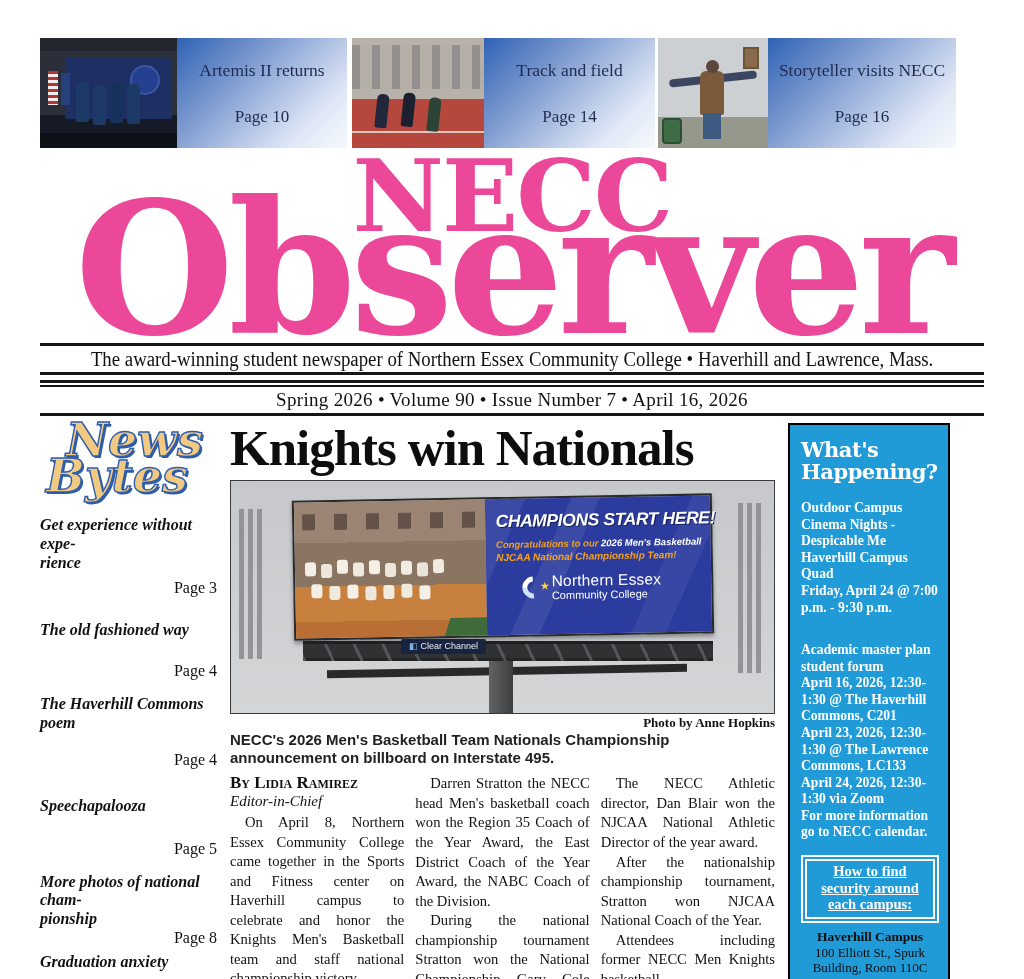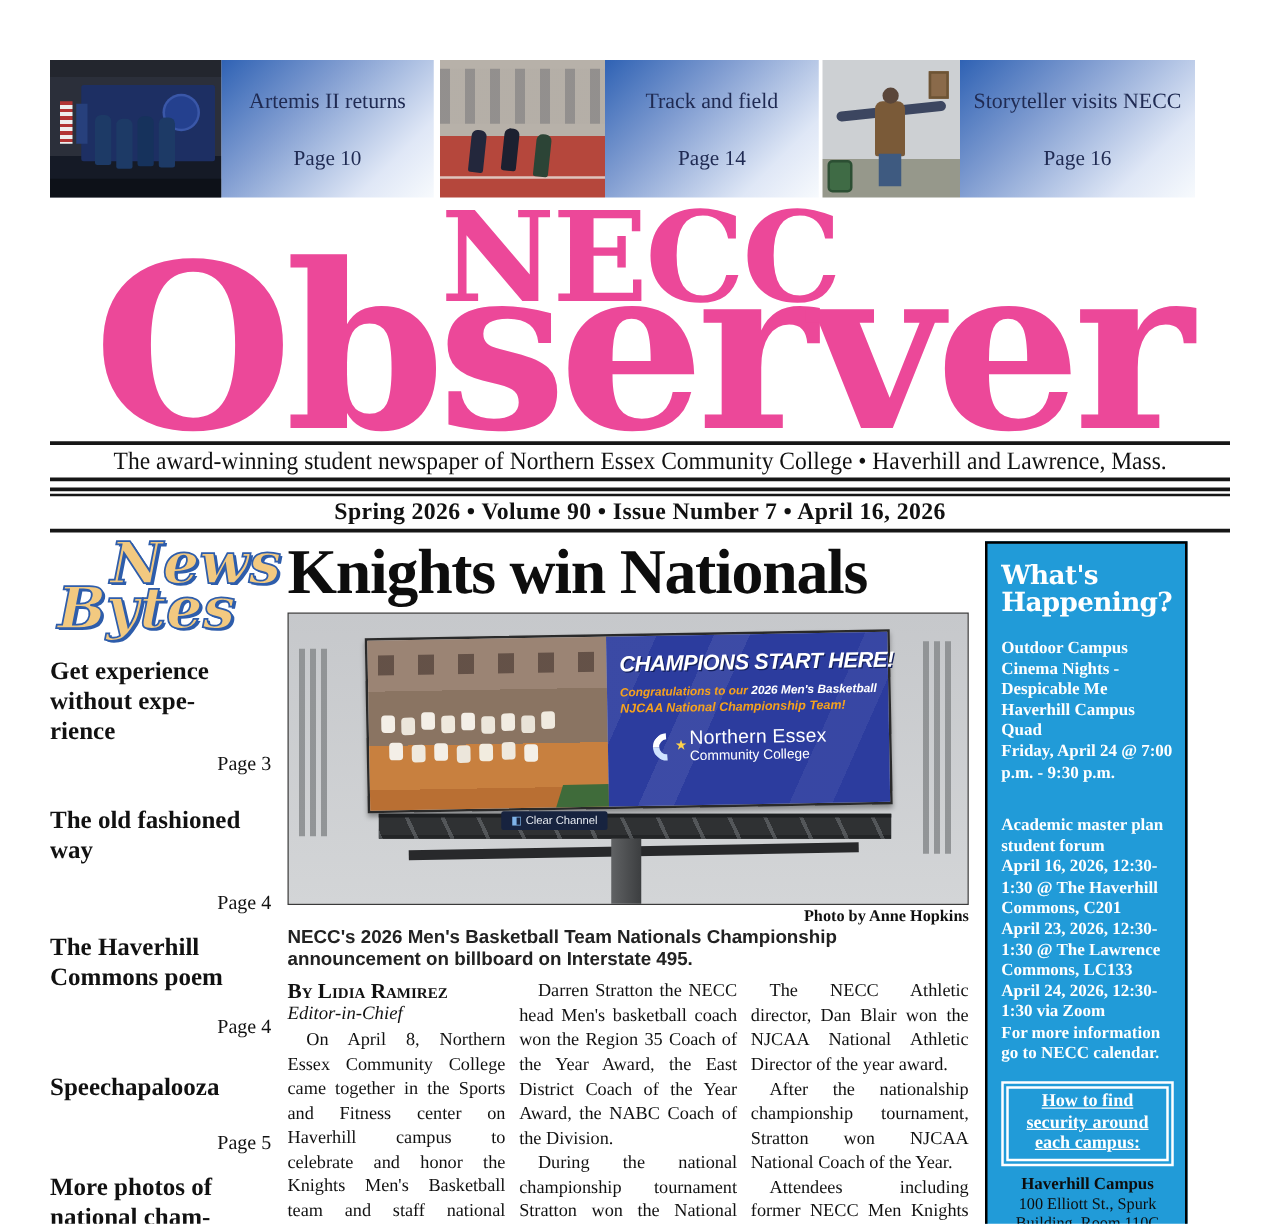--- a/index.html
+++ b/index.html
@@ -1,18 +1,18 @@
 <!DOCTYPE html>
 <html><head>
 <meta charset="utf-8">
 <style>
   * { box-sizing: border-box; margin: 0; padding: 0; }
   html,body { width:1024px; background:#fff; }
   body { height:979px; font-family:"Liberation Serif", serif; color:#111; overflow:hidden; }
-  .page { width:944px; margin:0 auto; padding-top:48px; position:relative; }
+  .page { width:944px; margin:0 auto; padding-top:38px; position:relative; }
 
   
   .banner { display:flex; height:110px; width:916px; }
   .bphoto { position:relative; overflow:hidden; flex:none; }
   .teaser { flex:none; background:linear-gradient(135deg,#2f62b4 0%, #7e9bd0 35%, #dfe7f6 78%, #f7fafd 100%);
             display:flex; flex-direction:column; justify-content:center; align-items:center; gap:26px; }
   .t-title { font-size:17.5px; color:#1f2a52; }
   .t-page  { font-size:17px;  color:#1f2a52; }
   .gap4 { width:5px; flex:none; }
 
@@ -45,37 +45,37 @@
 
   
   .masthead { text-align:center; color:#ec4899; font-family:"DejaVu Serif", serif; font-weight:bold; }
   .necc { font-size:100px; line-height:.8; letter-spacing:-2px; margin-top:8px; }
   .obs  { font-size:183px; line-height:.78; letter-spacing:-6px; margin-top:-38px; white-space:nowrap; }
 
   .rule-thick { height:3px; background:#161616; }
   .rule-thin  { height:2px; background:#161616; }
   .tagline { text-align:center; font-size:20px; line-height:26px; white-space:nowrap; }
   .tagline span { display:inline-block; transform:scaleX(.94); transform-origin:center; }
-  .issue-line { text-align:center; font-size:19px; line-height:26px; letter-spacing:.3px;font-weight:bold; }
+  .issue-line { text-align:center; font-size:19px; line-height:26px; letter-spacing:.3px; }
   .mt2{margin-top:2px;} .mt5{margin-top:5px;}
 
   
   .content { display:flex; margin-top:7px; height:537px; }
   .col-left { width:185px; flex:none; }
   .col-main { width:545px; flex:none; margin-left:5px; }
   .col-right{ width:162px; flex:none; margin-left:13px; }
 
   
   .nb-logo { font-family:"DejaVu Serif", serif; font-style:italic; font-weight:bold; color:#f2c980;
              -webkit-text-stroke:1.4px #2e5dab; text-shadow:2px 2px 0 #2e5dab; line-height:.78; }
-  .nb-l1 { font-size:46px; margin-left:26px;text-align:right; }
+  .nb-l1 { font-size:46px; margin-left:26px; }
   .nb-l2 { font-size:46px; margin-left:6px; }
   .nb-items { margin-top:22px; }
   .nb-item { margin-bottom:15px; }
-  .nb-title { font-weight:bold; font-size:20px; line-height:1.18; }
+  .nb-title { font-weight:bold; font-size:16px; line-height:1.18;font-style:italic; }
   .nb-page { text-align:right; font-size:16px; padding-right:8px; margin-top:9px; }
 
   
   .headline { font-family:"Liberation Serif", serif; font-weight:bold; font-size:51px; line-height:1; letter-spacing:-1px; color:#0d0d0d; }
   .photo-frame { position:relative; margin-top:6px; width:545px; height:234px; border:1px solid #3a3a3a;
                  background:linear-gradient(#c6c8cb,#d3d5d7); overflow:hidden; }
   .antenna { position:absolute; top:28px; width:26px; height:150px;
              background:repeating-linear-gradient(90deg,#8b8e90 0 5px, rgba(0,0,0,0) 5px 9px); opacity:.9; }
   .ant-l { left:8px; } .ant-r { right:10px; height:170px; top:22px; }
   .bb-face { position:absolute; left:62px; top:16px; width:420px; height:140px; display:flex;

